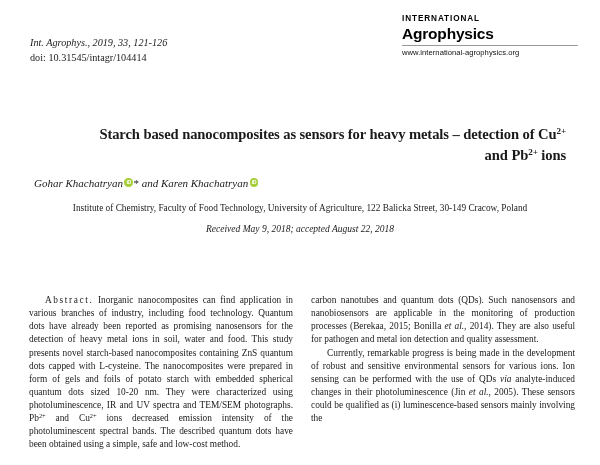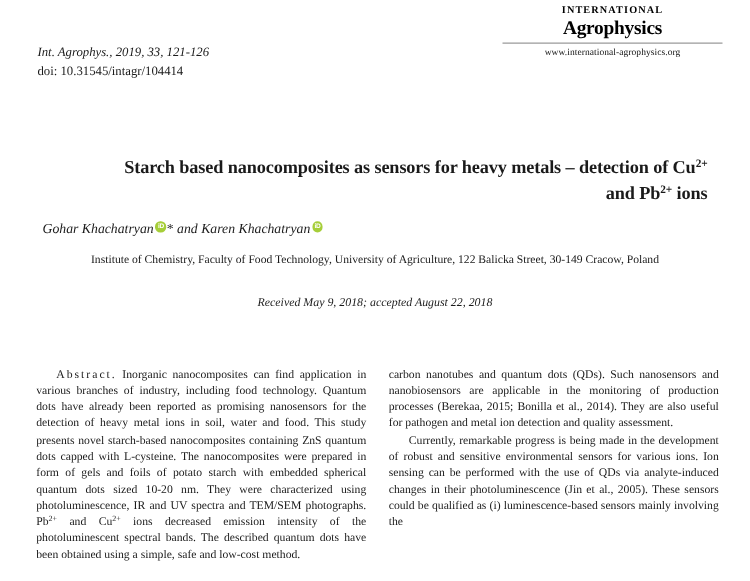--- a/index.html
+++ b/index.html
@@ -20,24 +20,23 @@
     position: relative;
     width: 600px;
     height: 465px;
     box-sizing: border-box;
   }
 
   
   .masthead {
     position: absolute;
     right: 22px;
-    top: 3px;
+    top: 14px;
     width: 176px;
-    text-align: center;
-    font-family: Liberation Serif, serif;
+    font-family: Liberation Sans, sans-serif;
   }
   .masthead-international {
     font-size: 8.2px;
     font-weight: bold;
     letter-spacing: 0.9px;
     color: #000;
     line-height: 1.1;
   }
   .masthead-agrophysics {
     font-size: 15.5px;
@@ -152,21 +151,20 @@
   
   .received {
     position: absolute;
     left: 34px;
     top: 224px;
     width: 532px;
     text-align: center;
     font-style: italic;
     font-size: 9.5px;
     white-space: nowrap;
-    margin-top: 14px;
   }
 
   
   .columns {
     position: absolute;
     left: 29px;
     top: 294px;
     width: 546px;
     height: 176px;
     display: flex;
@@ -189,21 +187,21 @@
   }
   .abstract-label {
     font-weight: normal;
     letter-spacing: 1.6px;
   }
   sup {
     font-size: 0.68em;
     vertical-align: 0.48em;
     line-height: 0;
   }
-  .it { }
+  .it { font-style: italic; }
 </style>
 </head>
 <body>
 
 <div class="page">
 
   <div class="masthead">
     <div class="masthead-international">INTERNATIONAL</div>
     <div class="masthead-agrophysics">Agrophysics</div>
     <div class="masthead-rule"></div>

